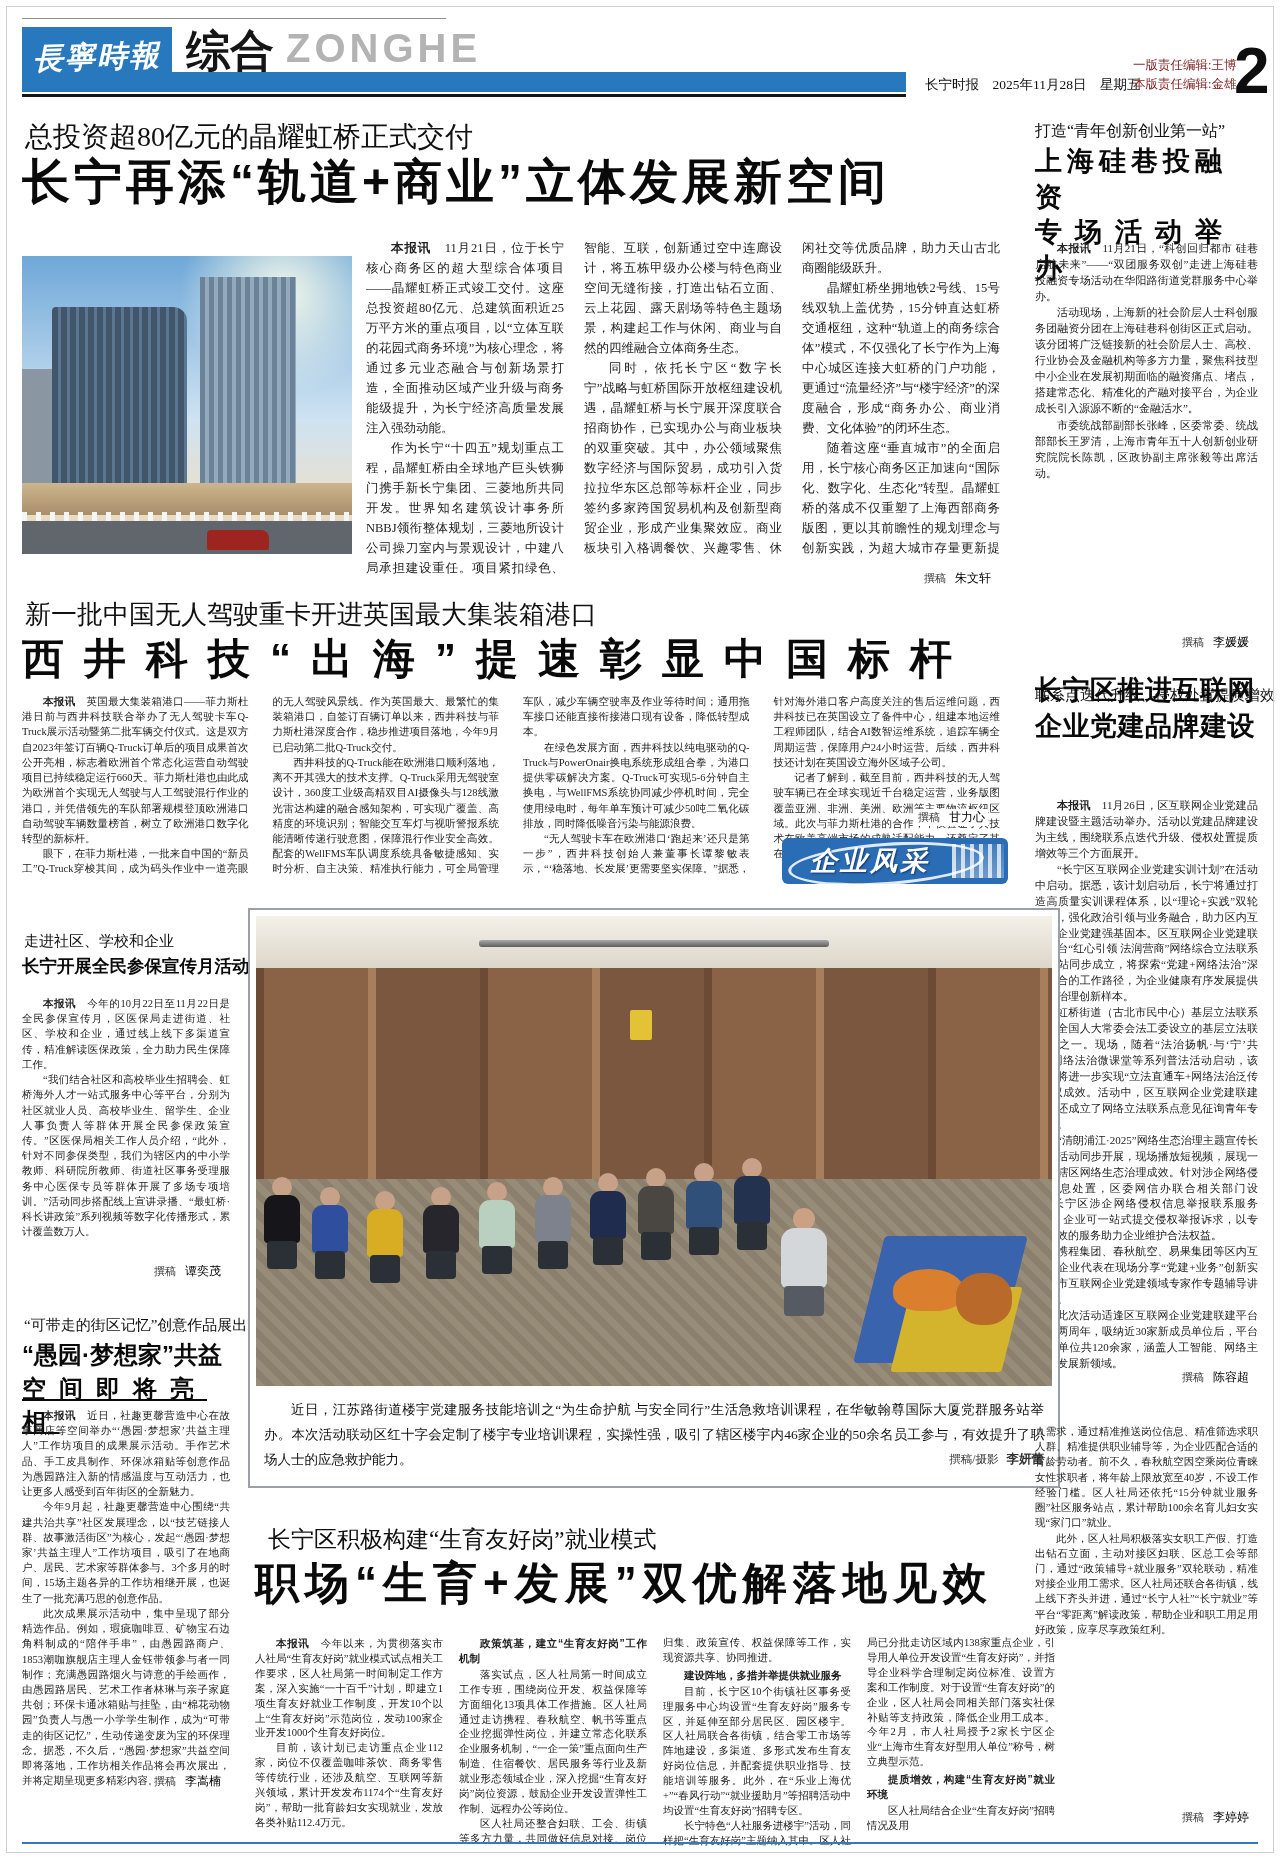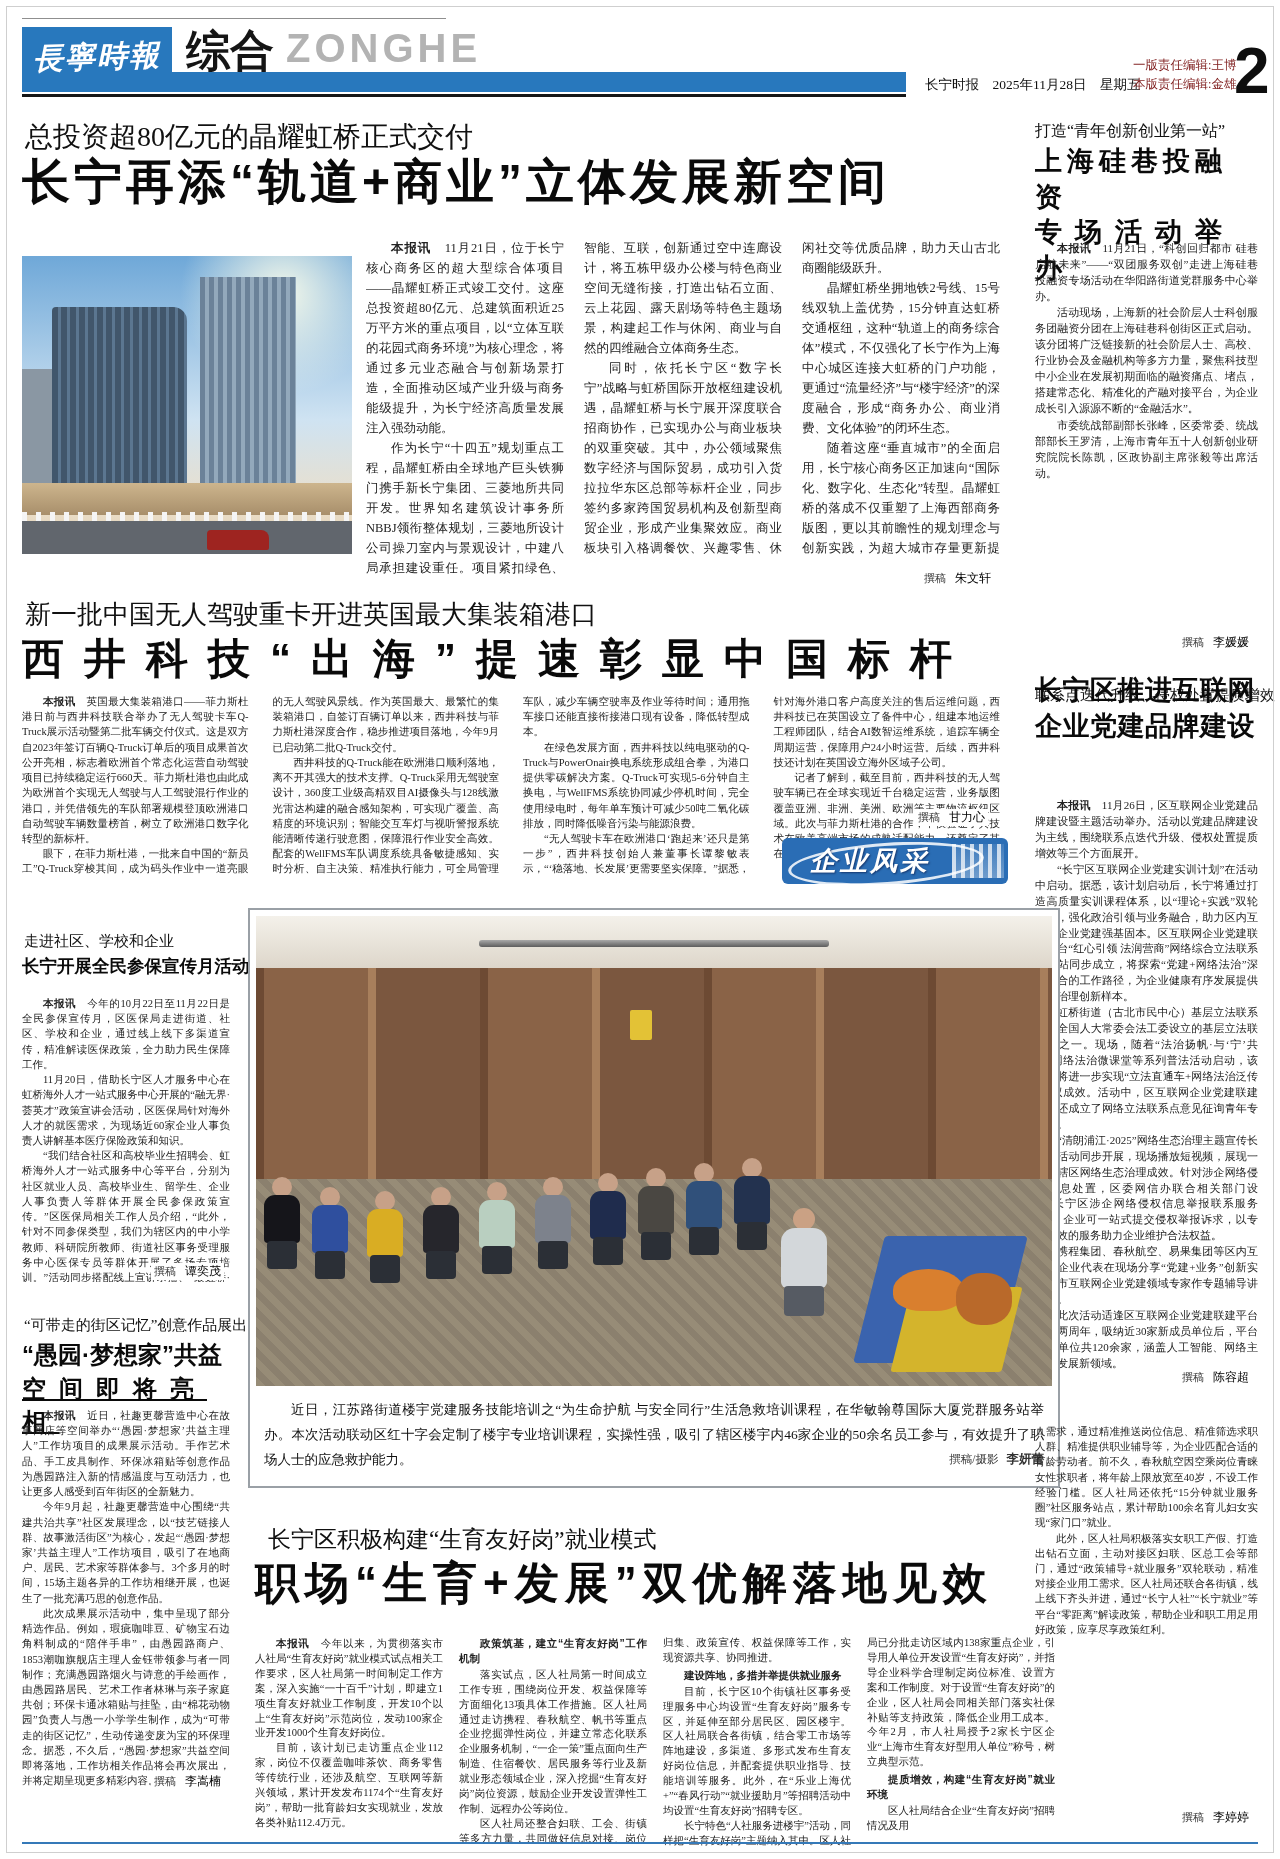--- a/index.html
+++ b/index.html
@@ -222,21 +222,20 @@
         <span>撰稿</span><b>陈容超</b>
       </div>
     </div>
   </aside>
 
   <section>
     <div class="kicker l1-kicker">走进社区、学校和企业</div>
     <h2 class="headline l1-headline" style="margin:0;">长宁开展全民参保宣传月活动</h2>
     <div class="body-text l1-body">
       <p><b>本报讯　</b>今年的10月22日至11月22日是全民参保宣传月，区医保局走进街道、社区、学校和企业，通过线上线下多渠道宣传，精准解读医保政策，全力助力民生保障工作。</p>
-        <p>11月20日，借助长宁区人才服务中心在虹桥海外人才一站式服务中心开展的“融无界·荟英才”政策宣讲会活动，区医保局针对海外人才的就医需求，为现场近60家企业人事负责人讲解基本医疗保险政策和知识。</p>
         <p>“我们结合社区和高校毕业生招聘会、虹桥海外人才一站式服务中心等平台，分别为社区就业人员、高校毕业生、留学生、企业人事负责人等群体开展全民参保政策宣传。”区医保局相关工作人员介绍，“此外，针对不同参保类型，我们为辖区内的中小学教师、科研院所教师、街道社区事务受理服务中心医保专员等群体开展了多场专项培训。”活动同步搭配线上宣讲录播、“最虹桥·科长讲政策”系列视频等数字化传播形式，累计覆盖数万人。</p>
         <div class="byline">
         <span>撰稿</span><b>谭奕茂</b>
       </div>
     </div>
   </section>
 
   <section>
     <div class="kicker l2-kicker">“可带走的街区记忆”创意作品展出</div>
     <h2 class="headline l2-headline" style="margin:0;">

